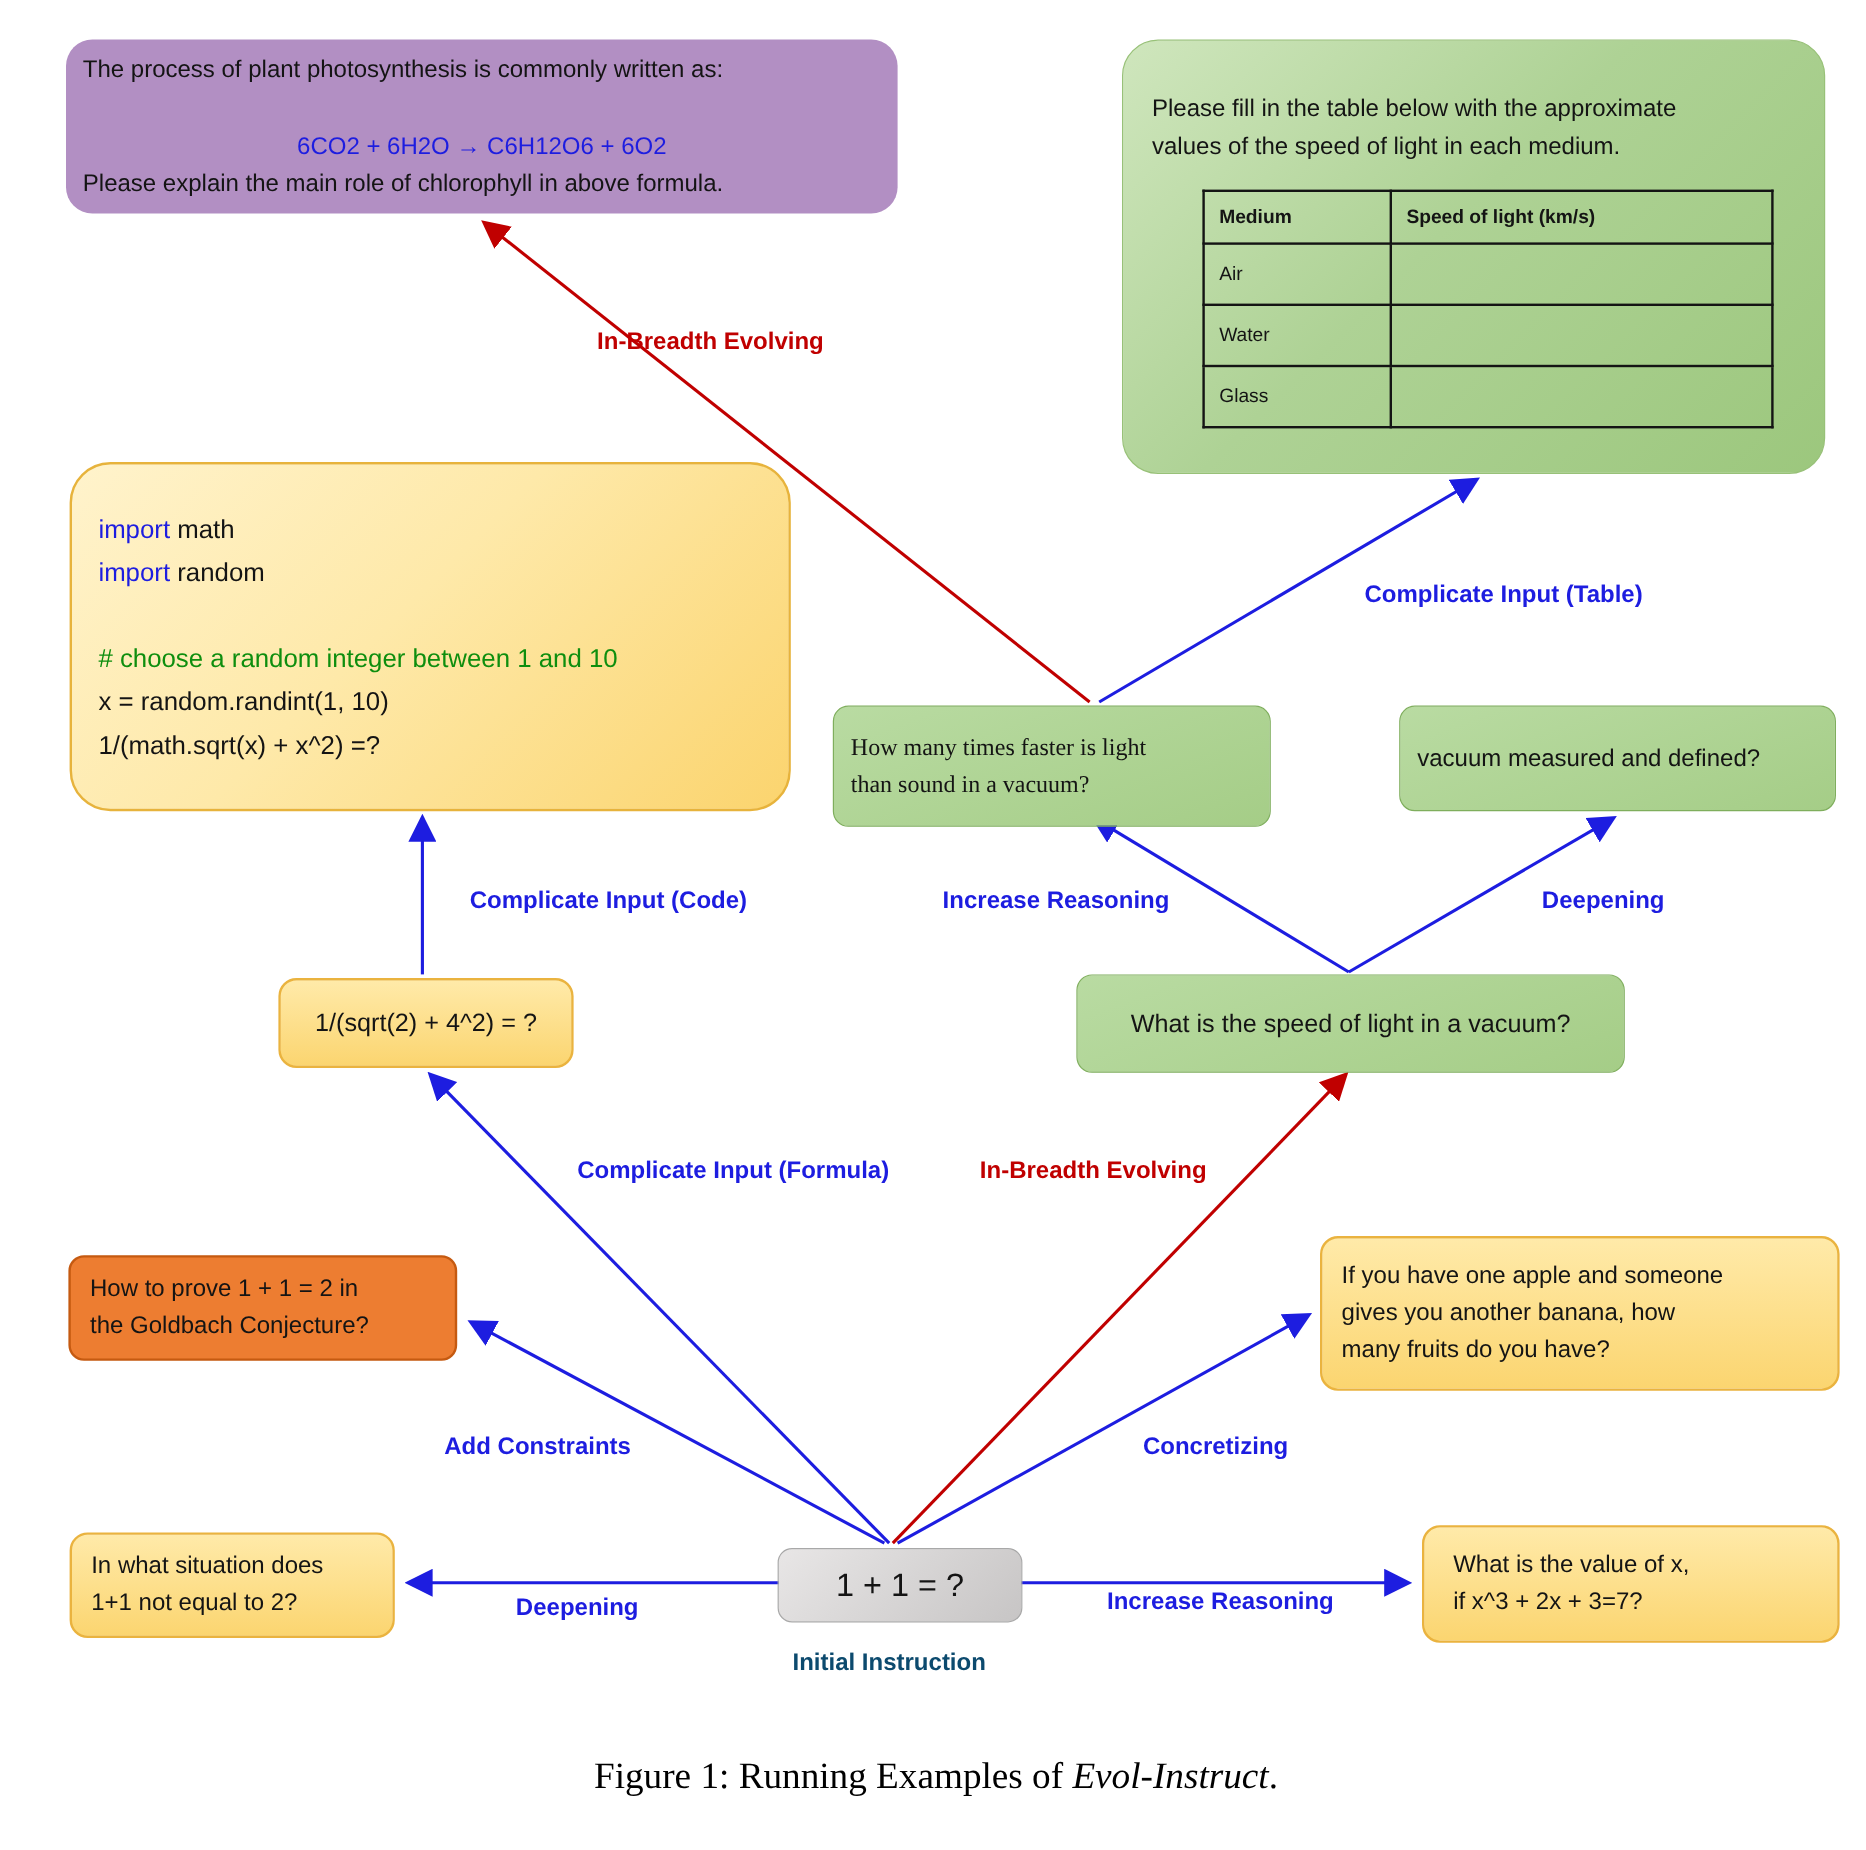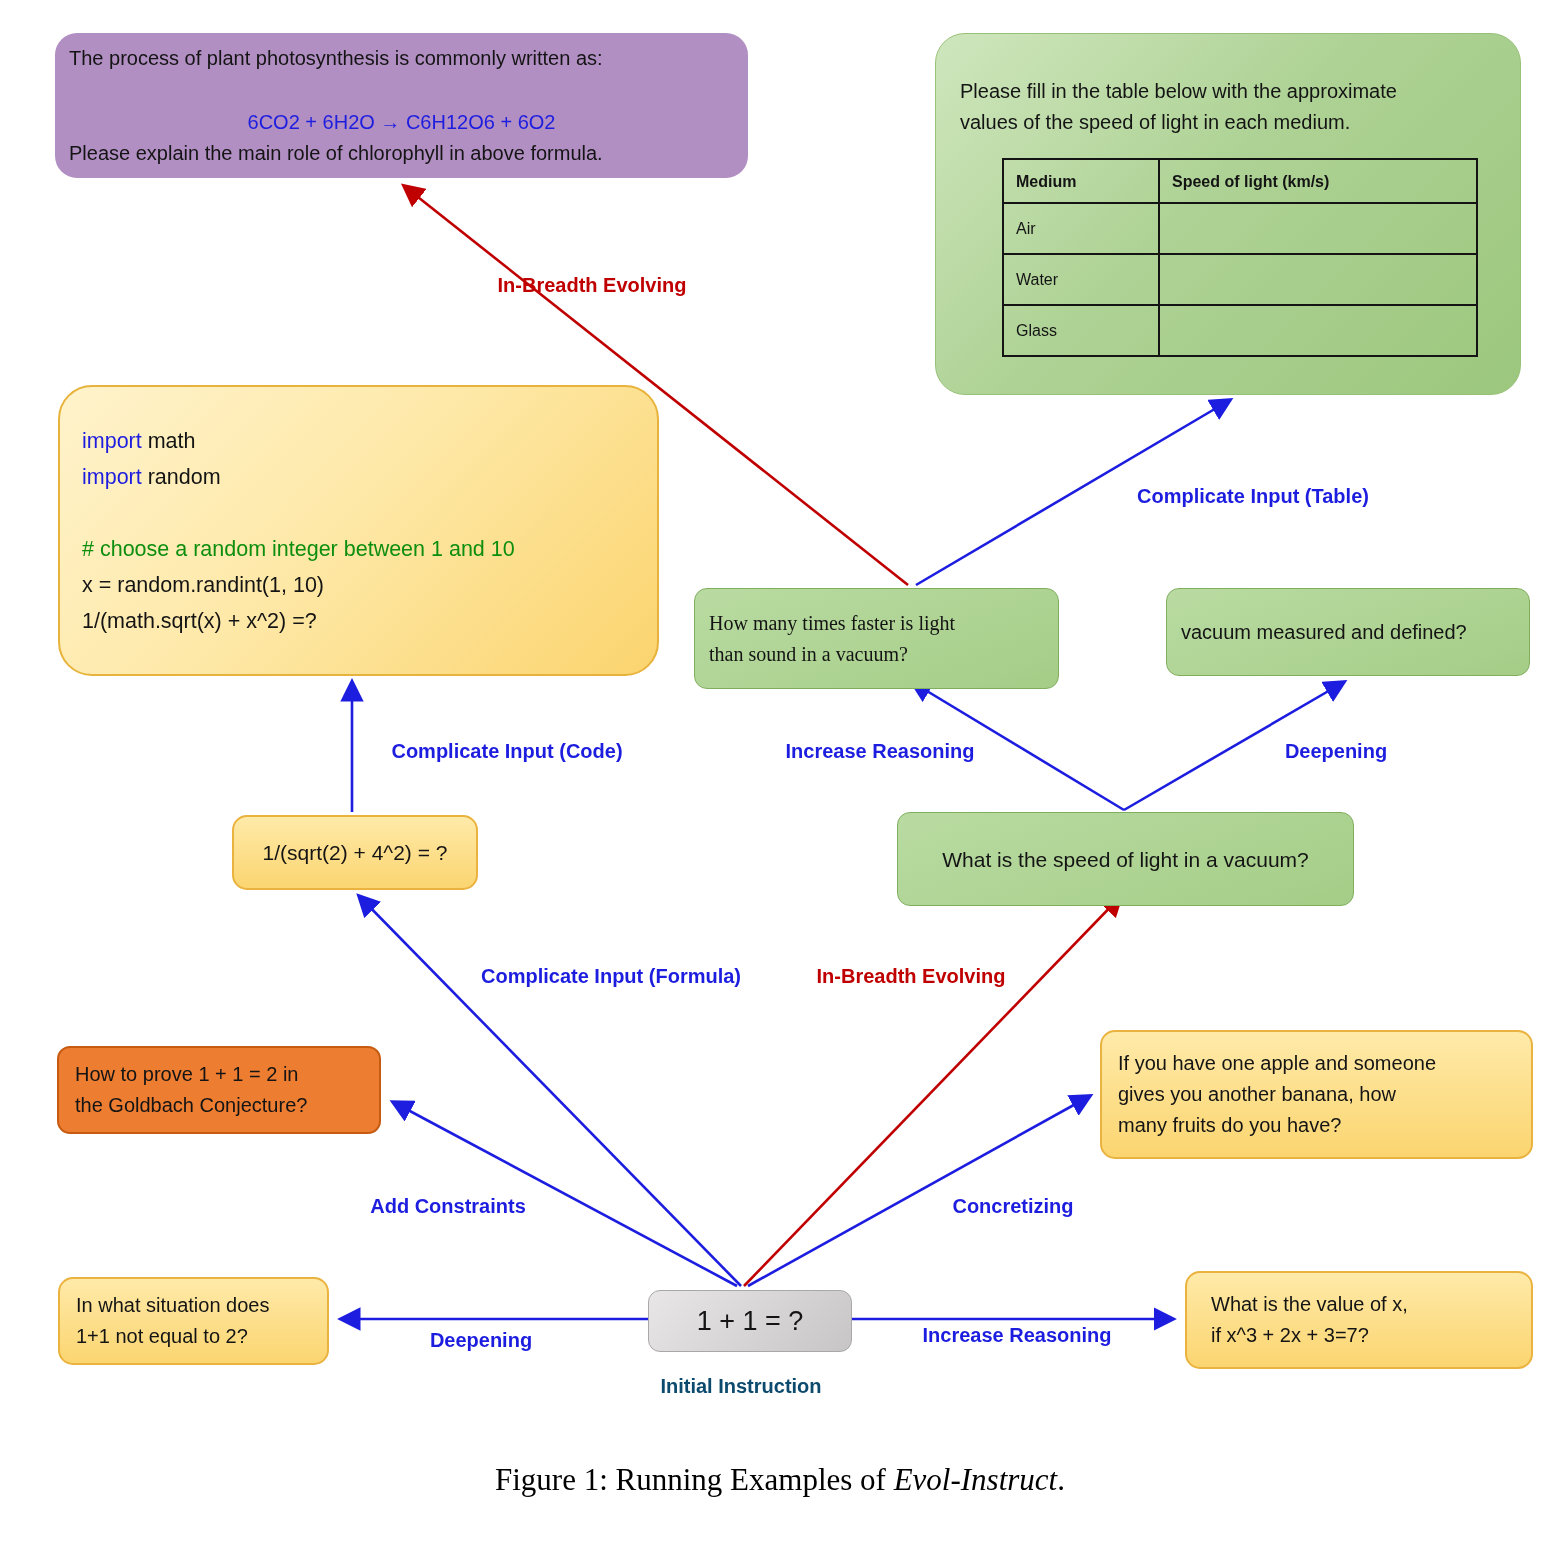--- a/index.html
+++ b/index.html
@@ -33,21 +33,21 @@
            border:2.5px solid #e7b33c;padding:18px 22px;font-size:21.5px;line-height:36px;}
   .code-line{white-space:pre;}
   .c-kw{color:#1d1de0;}
   .c-comment{color:#0e8e0e;}
   .c-plain{color:#141414;}
 
   .greensm{background:linear-gradient(160deg,#b9dba2 0%,#a5cd87 100%);
            border:1.5px solid #7fae5d;border-radius:13px;font-size:20px;line-height:31px;padding:0 14px;}
   .g-faster{left:694px;top:588px;width:365px;height:101px;font-family:Liberation Serif, serif;}
   .g-measured{left:1166px;top:588px;width:364px;height:88px;}
-  .g-vacuum{left:897px;top:812px;width:457px;height:94px;font-size:21px;align-items:center;}
+  .g-vacuum{left:897px;top:812px;width:457px;height:82px;font-size:21px;align-items:center;}
 
   .yellow{background:linear-gradient(180deg,#ffeaa9 0%,#fbd570 100%);
           border:2px solid #eab33f;border-radius:15px;font-size:20px;line-height:31px;padding:0 16px;}
   .y-formula{left:232px;top:815px;width:246px;height:75px;font-size:21px;align-items:center;}
   .y-apple{left:1100px;top:1030px;width:433px;height:129px;}
   .y-situation{left:58px;top:1277px;width:271px;height:88px;}
   .y-valuex{left:1185px;top:1271px;width:348px;height:98px;padding:0 24px;}
 
   .orange{left:57px;top:1046px;width:324px;height:88px;background:#ed7d31;border:2px solid #c55a11;
           border-radius:13px;font-size:20px;line-height:31px;padding:0 16px;}

